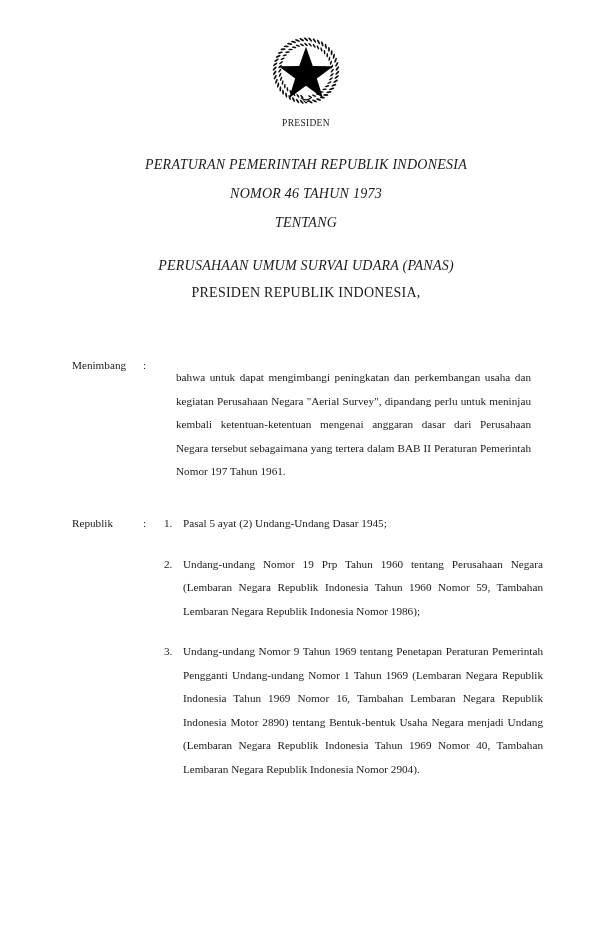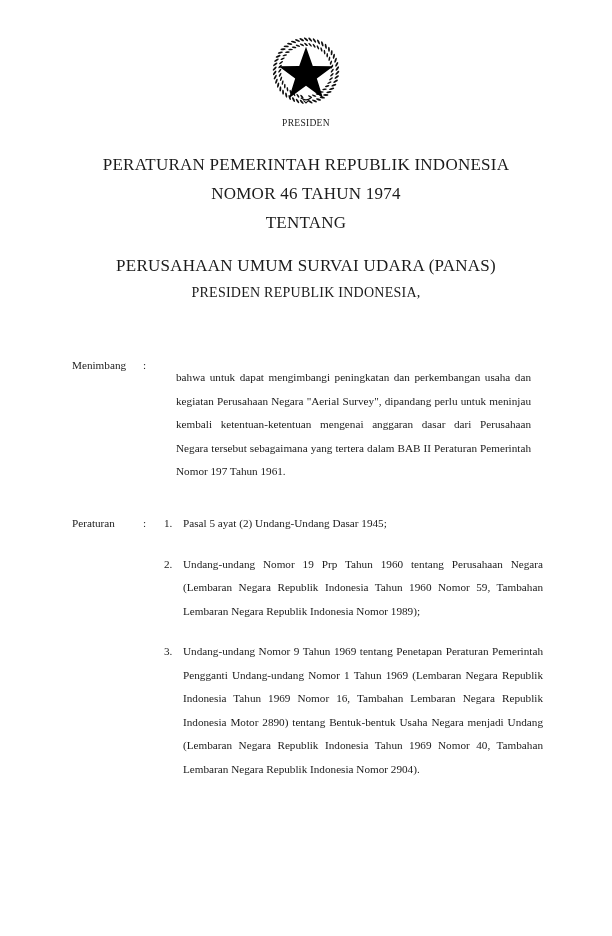--- a/index.html
+++ b/index.html
@@ -47,25 +47,26 @@
 
   
   .title-block {
     position: absolute;
     top: 158px;
     left: 0;
     width: 612px;
     text-align: center;
   }
   .title-line {
-    font-size: 17px;
+    font-size: 14px;
     line-height: 14px;
     letter-spacing: 0.25px;
     margin-bottom: 15px;
     white-space: nowrap;
+    font-style: italic;
   }
   .title-line.t3 { margin-bottom: 29px; }
   .title-line.t4 { margin-bottom: 8px; }
 
   .opening-line {
     position: absolute;
     top: 285px;
     left: 0;
     width: 612px;
     text-align: center;
@@ -245,50 +246,50 @@
       <path d="M44 83.5 q6 5 12 0" stroke="#111111" stroke-width="1.4" fill="none"></path>
       <path d="M47 86.5 l3 3 l3 -3" stroke="#111111" stroke-width="1.2" fill="none"></path>
     </svg>
     <div class="emblem-caption">
       <div>PRESIDEN</div>
     </div>
   </div>
 
   <div class="title-block">
     <div class="title-line t1">PERATURAN PEMERINTAH REPUBLIK INDONESIA</div>
-    <div class="title-line t2">NOMOR 46 TAHUN 1974</div>
+    <div class="title-line t2">NOMOR 46 TAHUN 1973</div>
     <div class="title-line t3">TENTANG</div>
     <div class="title-line t4">PERUSAHAAN UMUM SURVAI UDARA (PANAS)</div>
   </div>
 
   <div class="opening-line">PRESIDEN REPUBLIK INDONESIA,</div>
 
   <div class="clause" id="menimbang-clause">
     <div class="clause-row">
       <div class="clause-label">Menimbang</div>
       <div class="clause-colon">:</div>
       <div class="clause-body">
         <p class="para">bahwa untuk dapat mengimbangi peningkatan dan perkembangan usaha dan kegiatan Perusahaan Negara "Aerial Survey", dipandang perlu untuk meninjau kembali ketentuan-ketentuan mengenai anggaran dasar dari Perusahaan Negara tersebut sebagaimana yang tertera dalam BAB II Peraturan Pemerintah  Nomor 197 Tahun  1961.</p>
       </div>
     </div>
   </div>
 
   <div class="clause" id="mengingat-clause">
     <div class="clause-row">
-      <div class="clause-label">Peraturan</div>
+      <div class="clause-label">Republik</div>
       <div class="clause-colon">:</div>
       <div class="clause-body">
         <ol class="numlist" id="mengingat-list">
             <li>
               <div class="num">1.</div>
               <div class="numtext">Pasal 5 ayat (2) Undang-Undang Dasar 1945;</div>
             </li>
             <li>
               <div class="num">2.</div>
-              <div class="numtext">Undang-undang  Nomor 19 Prp Tahun 1960 tentang Perusahaan Negara (Lembaran Negara Republik Indonesia Tahun 1960 Nomor 59, Tambahan Lembaran Negara Republik Indonesia Nomor 1989);</div>
+              <div class="numtext">Undang-undang  Nomor 19 Prp Tahun 1960 tentang Perusahaan Negara (Lembaran Negara Republik Indonesia Tahun 1960 Nomor 59, Tambahan Lembaran Negara Republik Indonesia Nomor 1986);</div>
             </li>
             <li>
               <div class="num">3.</div>
               <div class="numtext">Undang-undang  Nomor 9 Tahun 1969 tentang Penetapan Peraturan Pemerintah Pengganti Undang-undang  Nomor 1 Tahun 1969 (Lembaran Negara Republik Indonesia Tahun 1969 Nomor 16, Tambahan Lembaran Negara Republik Indonesia Motor 2890) tentang Bentuk-bentuk Usaha Negara menjadi Undang (Lembaran Negara Republik Indonesia Tahun 1969 Nomor 40, Tambahan Lembaran Negara Republik Indonesia Nomor 2904).</div>
             </li>
           </ol>
       </div>
     </div>
   </div>
 

